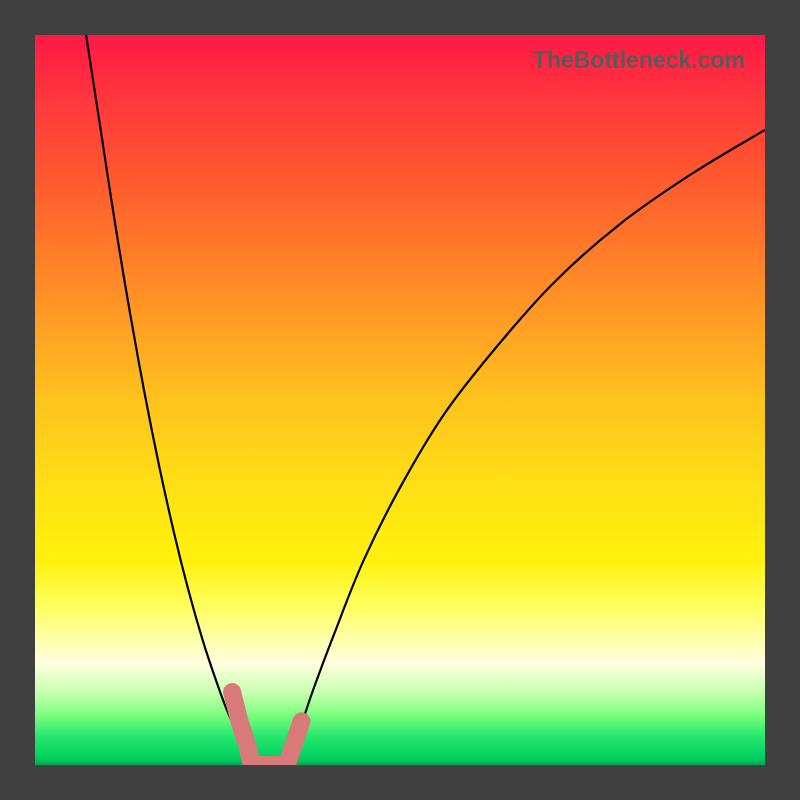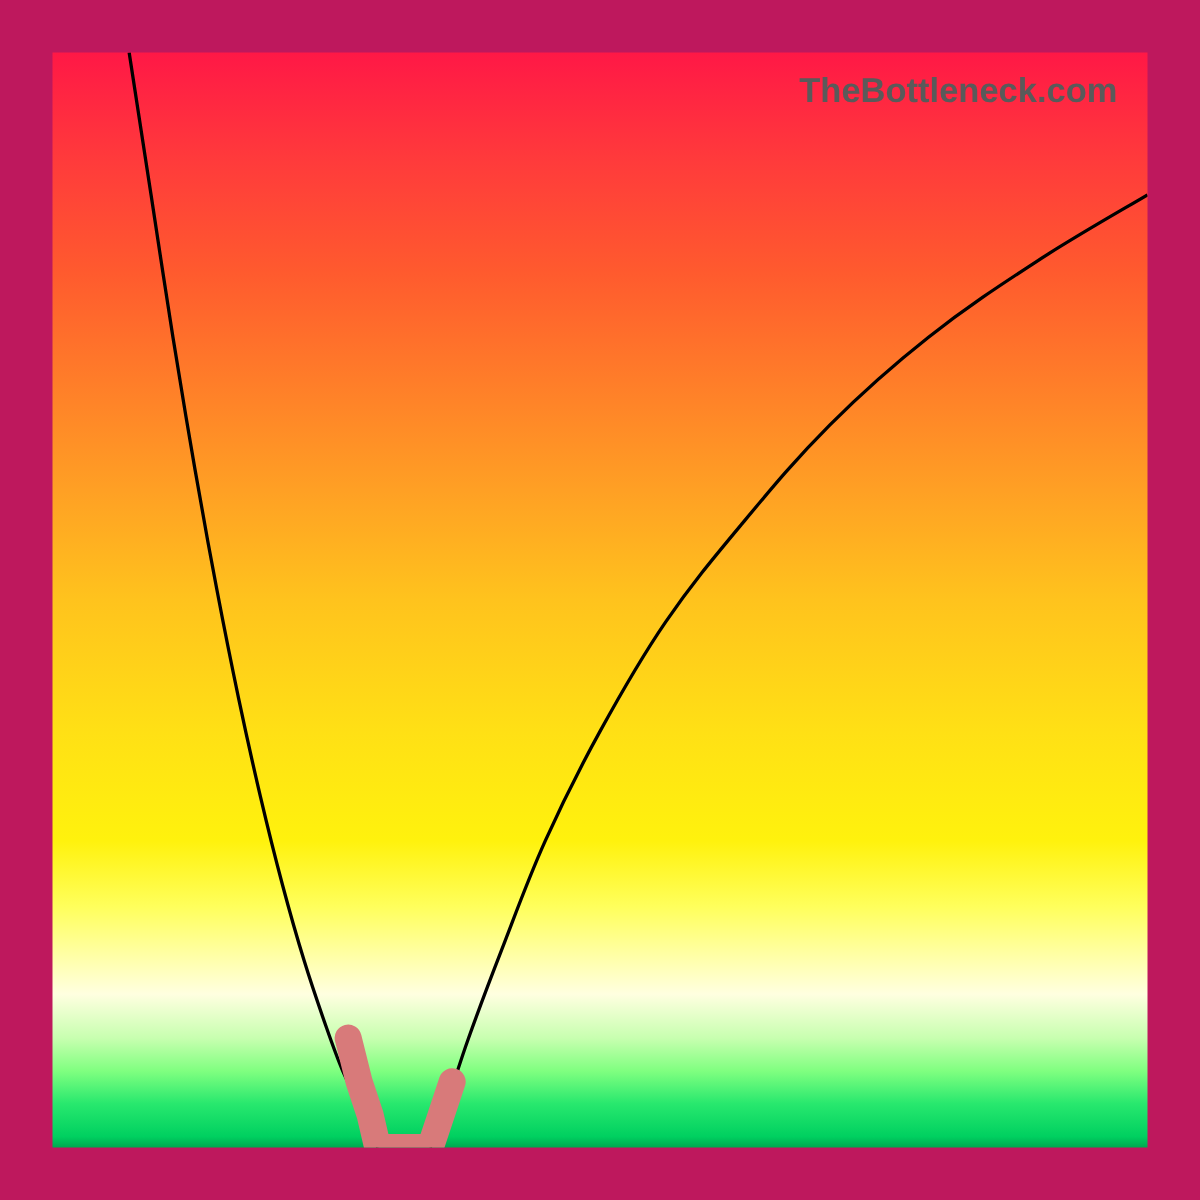--- a/index.html
+++ b/index.html
@@ -1,21 +1,21 @@
 <!DOCTYPE html>
 <html><head>
 <meta charset="utf-8">
 <style>
   * { margin: 0; padding: 0; box-sizing: border-box; }
   body { width: 800px; height: 800px; background: #000; position: relative; font-family: Arial, sans-serif; }
   .outer-frame {
     position: absolute;
     top: 0; left: 0;
     width: 800px; height: 800px;
-    background: #be185d;
+    background: #404040;
   }
   .plot-area {
     position: absolute;
     top: 35px;
     left: 35px;
     width: 730px;
     height: 730px;
     background: linear-gradient(to bottom,
       #ff1846 0%,
       #ff3b3b 10%,

